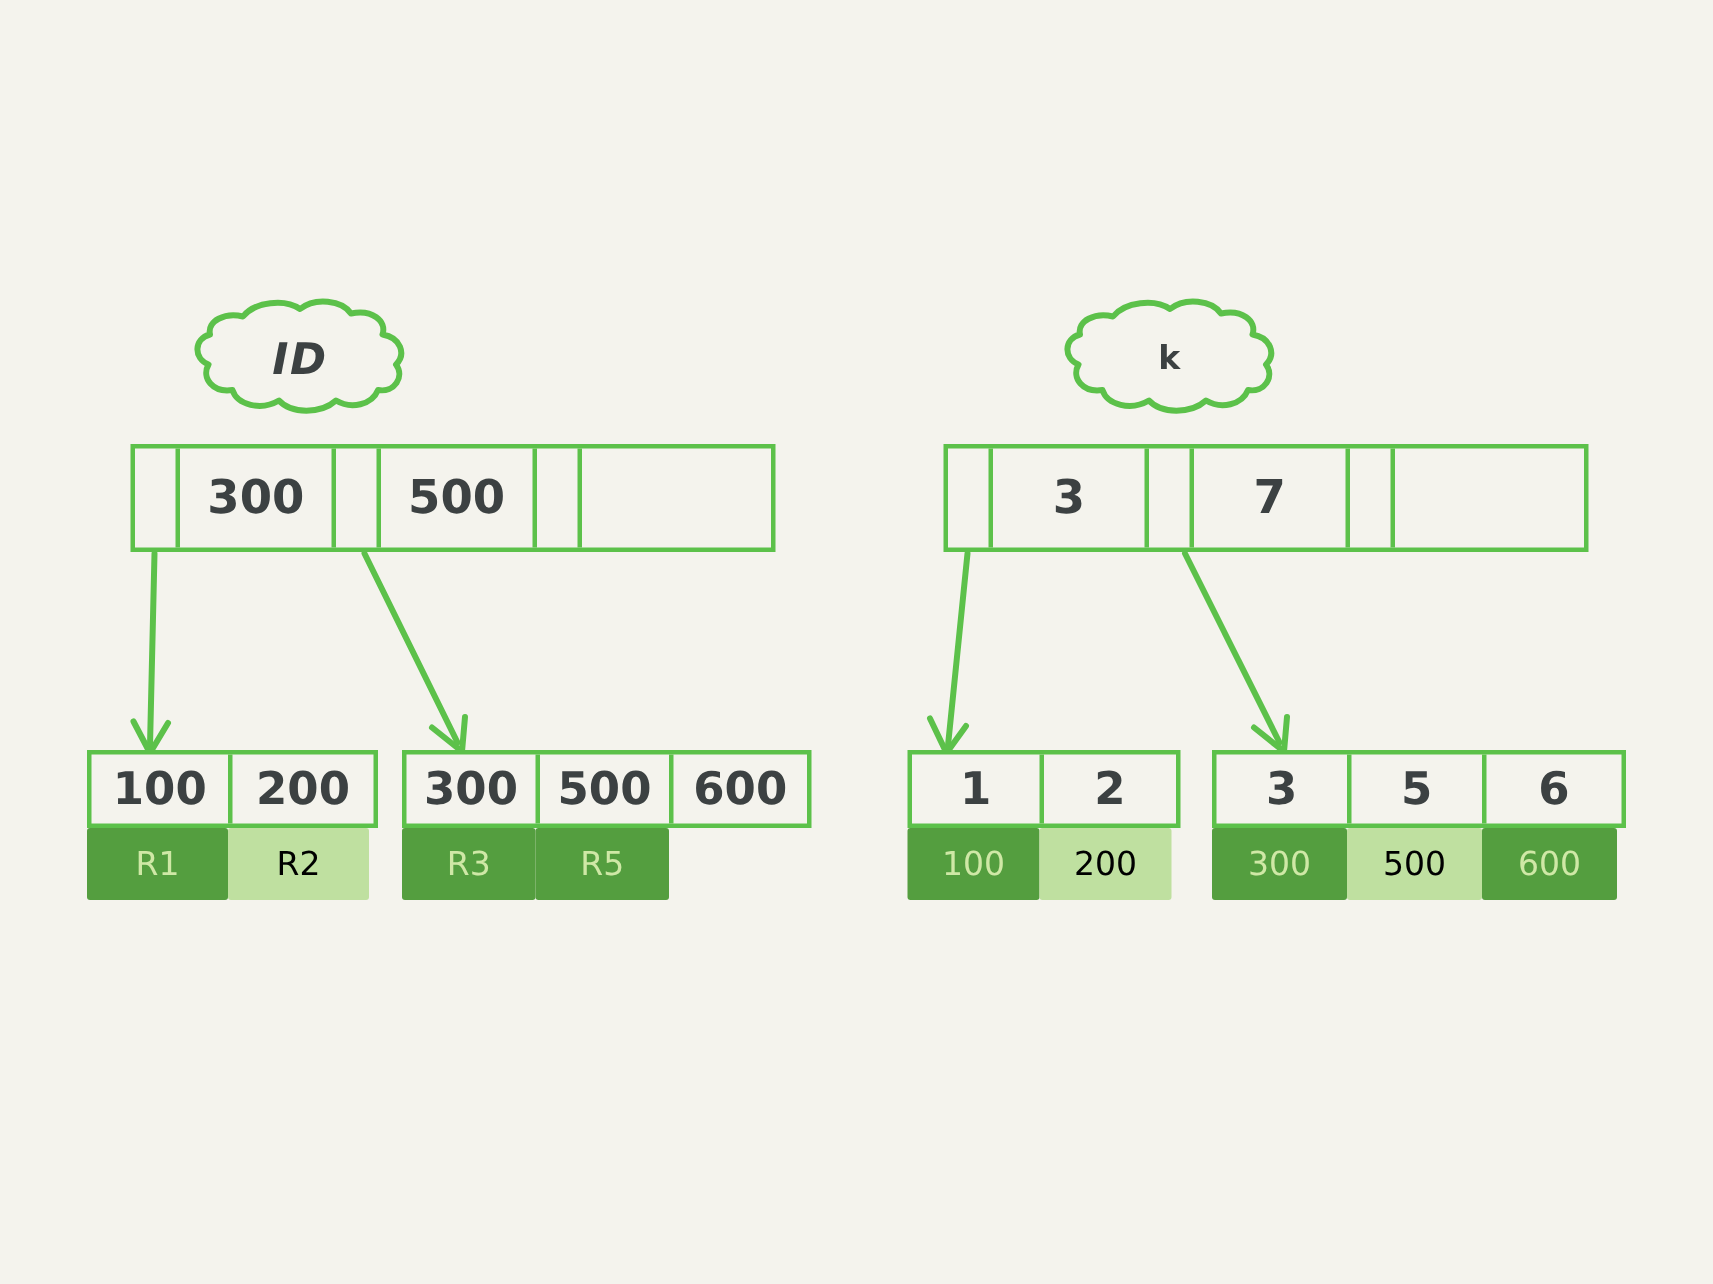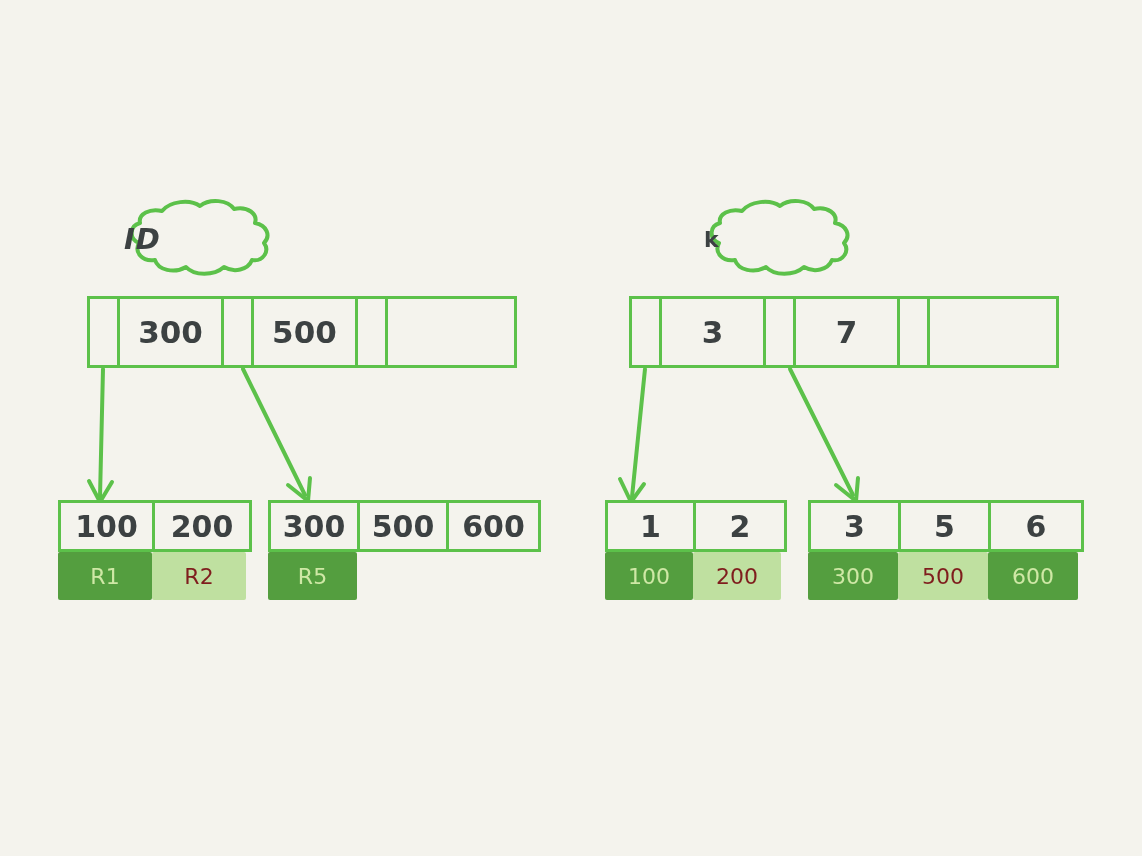--- a/index.html
+++ b/index.html
@@ -29,21 +29,21 @@
     height: 856px;
     pointer-events: none;
   }
   .layer > * { pointer-events: auto; }
 
   
   .cloud {
     position: absolute;
     display: flex;
     align-items: center;
-    justify-content: flex-start;
+    justify-content: center;
   }
   .cloud svg { position: absolute; left: 0; top: 0; }
   .cloud .cloud-text {
     position: relative;
     z-index: 2;
     color: #3c4142;
     font-family: "DejaVu Sans", sans-serif;
     font-weight: 700;
     letter-spacing: 1px;
   }
@@ -109,21 +109,21 @@
   }
   .leaf .leaf-recs .rcell {
     display: flex;
     align-items: center;
     justify-content: center;
     font-size: 22px;
     font-weight: 400;
     border-radius: 2px;
   }
   .rcell.dark  { background: #549e3f; color: #cfe8a6; }
-  .rcell.light { background: #bfe0a0; color: #7f1d1d; }
+  .rcell.light { background: #bfe0a0; color: #000000; }
 
   #leaf-id-1 { left: 58px;  top: 500px; }
   #leaf-id-2 { left: 268px; top: 500px; }
   #leaf-k-1  { left: 605px; top: 500px; }
   #leaf-k-2  { left: 808px; top: 500px; }
 
   
   #arrows { position: absolute; left: 0; top: 0; }
 </style>
 </head>
@@ -208,20 +208,21 @@
     </div>
   </div>
 
   <div class="leaf" id="leaf-id-2">
     <div class="leaf-keys">
       <div class="kcell" style="width:89px">300</div>
       <div class="kcell" style="width:89px">500</div>
       <div class="kcell" style="width:89px">600</div>
     </div>
     <div class="leaf-recs">
+      <div class="rcell dark" style="width:89px">R3</div>
       <div class="rcell dark" style="width:89px">R5</div>
     </div>
   </div>
 
   <div class="leaf" id="leaf-k-1">
     <div class="leaf-keys">
       <div class="kcell" style="width:88px">1</div>
       <div class="kcell" style="width:88px">2</div>
     </div>
     <div class="leaf-recs">

